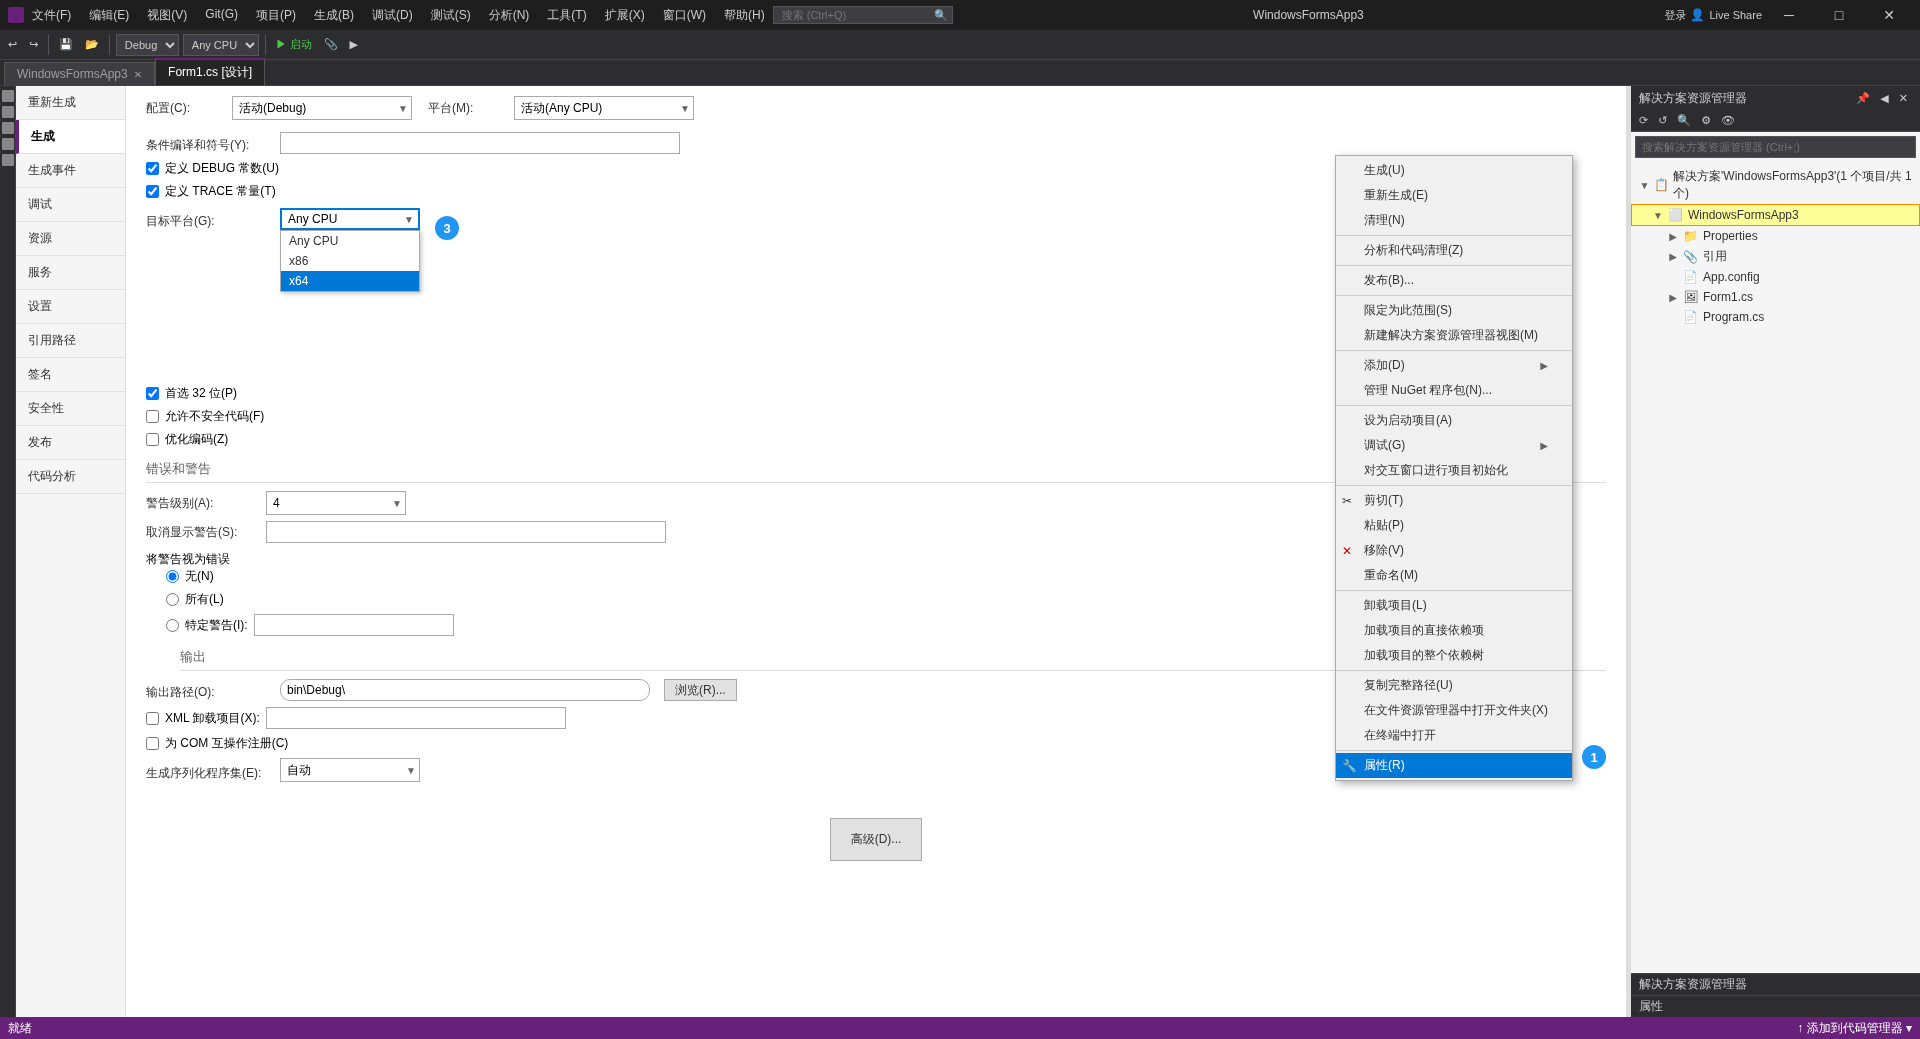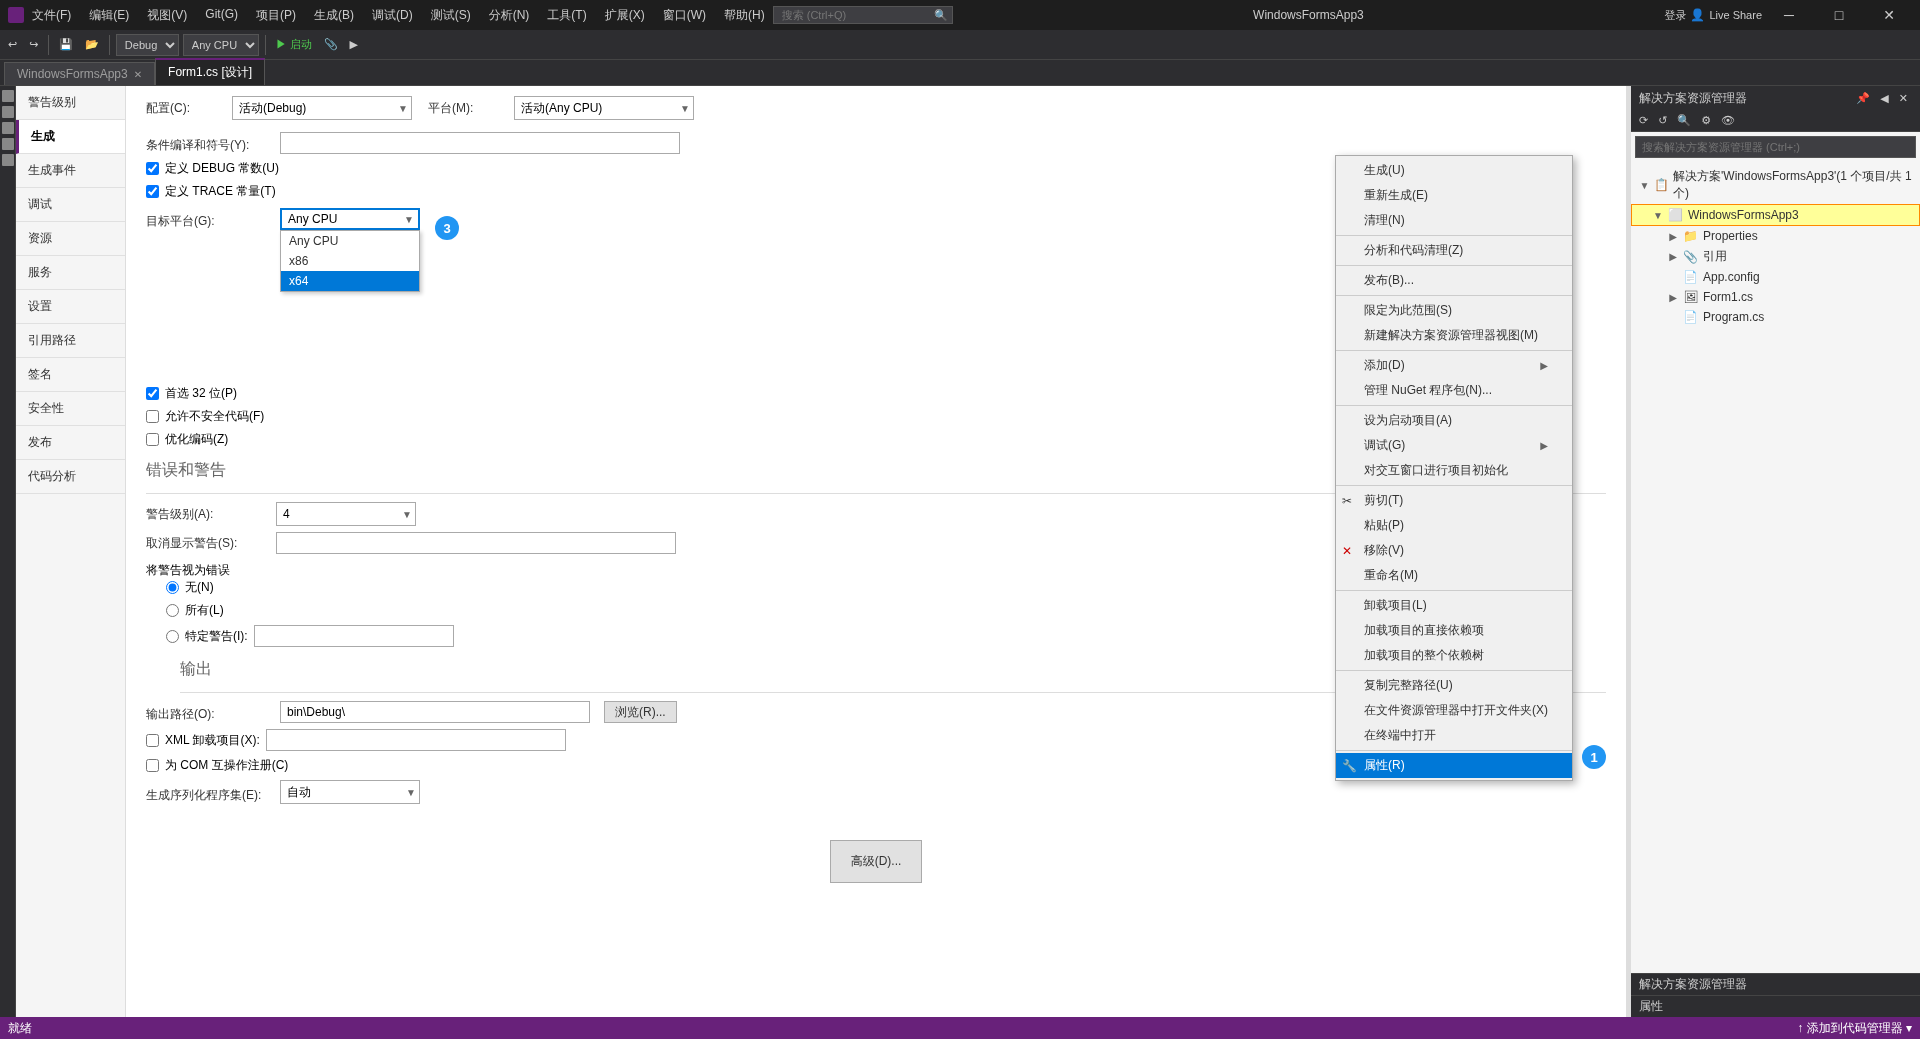--- a/index.html
+++ b/index.html
@@ -122,24 +122,24 @@
       height: 24px;
       font-size: 12px;
       appearance: none;
       cursor: pointer;
     }
     .select-wrapper { position: relative; display: inline-block; border-radius: 10px; }
     .select-arrow { position: absolute; right: 4px; top: 50%; transform: translateY(-50%); pointer-events: none; color: #666; font-size: 10px; }
 
     
     .section-title {
-      font-size: 16px;
+      font-size: 13px;
       color: #666;
       border-bottom: 1px solid #ddd;
-      padding-bottom: 12px;
+      padding-bottom: 4px;
       margin: 12px 0 8px 0;
     }
     .form-row { display: flex; align-items: flex-end; gap: 14px; margin-bottom: 6px; }
     .form-label { color: #333; min-width: 120px; font-size: 12px; }
     .form-input { 
       border: 1px solid #aaa; 
       padding: 2px 6px; 
       height: 22px; 
       font-size: 12px;
       background: #fff;
@@ -295,21 +295,21 @@
       display: flex;
       align-items: center;
       padding: 0 8px;
       font-size: 11px;
       justify-content: space-between;
       position: fixed;
       bottom: 0;
       left: 0;
       right: 0;
     }
-    .warning-row { display: flex; align-items: center; gap: 10px; margin-bottom: 6px; }
+    .warning-row { display: flex; align-items: center; gap: 0; margin-bottom: 6px; }
 
     
     .right-splitter {
       width: 4px;
       background: #ddd;
       cursor: col-resize;
     }
   </style>
 </head>
 <body>
@@ -381,21 +381,21 @@
 
   <div class="sidebar-icons">
     <div class="sidebar-icon"></div>
     <div class="sidebar-icon"></div>
     <div class="sidebar-icon"></div>
     <div class="sidebar-icon"></div>
     <div class="sidebar-icon"></div>
   </div>
 
   <div class="left-nav">
-    <div class="left-nav-item">警告级别</div>
+    <div class="left-nav-item">重新生成</div>
     <div class="left-nav-item active">生成</div>
     <div class="left-nav-item">生成事件</div>
     <div class="left-nav-item">调试</div>
     <div class="left-nav-item">资源</div>
     <div class="left-nav-item">服务</div>
     <div class="left-nav-item">设置</div>
     <div class="left-nav-item">引用路径</div>
     <div class="left-nav-item">签名</div>
     <div class="left-nav-item">安全性</div>
     <div class="left-nav-item">发布</div>
@@ -496,21 +496,21 @@
           <input type="radio" name="warnings" style="">
           <label>特定警告(I):</label>
           <input class="form-input" style="width: 200px;" type="text">
         </div>
       </div>
     </div>
 
     <div class="section-title" style="margin-top:12px;margin-left:34px;">输出</div>
     <div class="form-row">
       <label class="form-label">输出路径(O):</label>
-      <input class="form-input" style="width: 310px;" type="text" value="bin\Debug\">
+      <input class="form-input" style="width: 370px; border-radius: 10px;" type="text" value="bin\Debug\">
       <button class="browse-btn">浏览(R)...</button>
     </div>
     <div class="checkbox-row">
       <input type="checkbox" style="">
       <label>XML 卸载项目(X):</label>
       <input class="form-input" style="width: 300px;" type="text">
     </div>
     <div class="checkbox-row">
       <input type="checkbox" style="">
       <label>为 COM 互操作注册(C)</label>

